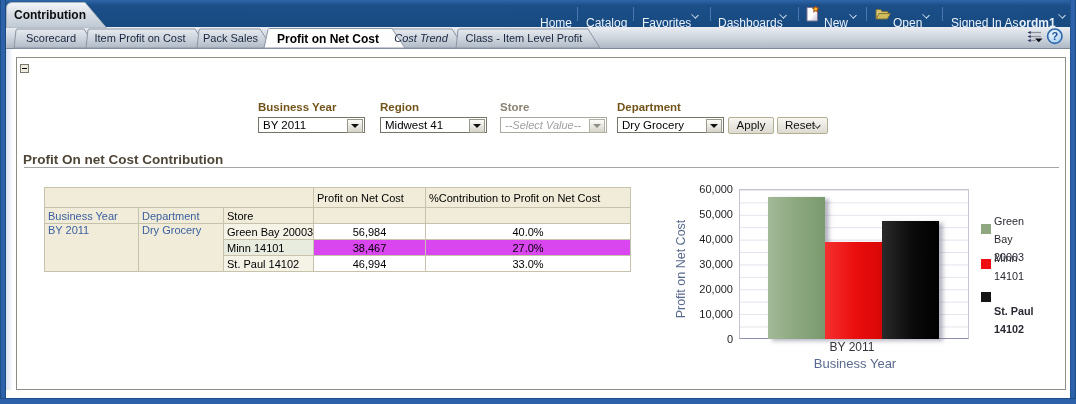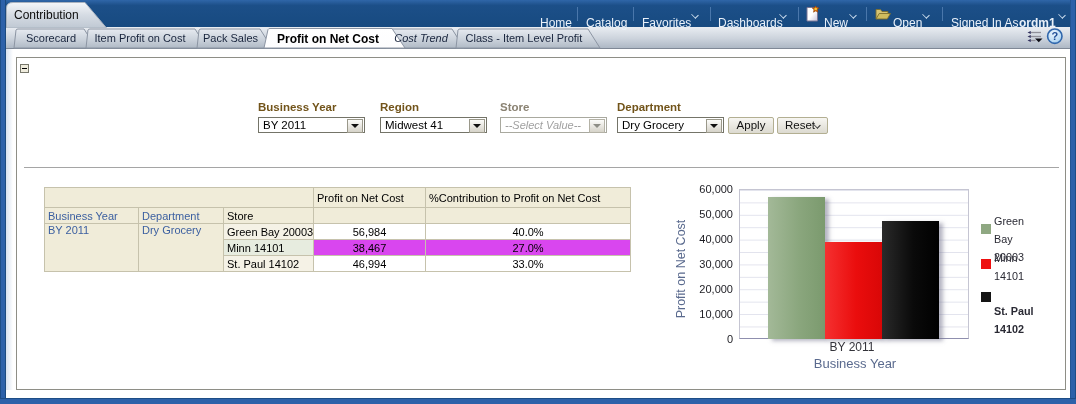--- a/index.html
+++ b/index.html
@@ -58,21 +58,21 @@
   <svg class="abs" style="left:0;top:0;" width="120" height="28" viewBox="0 0 120 28">
     <defs>
       <linearGradient id="g1" x1="0" y1="0" x2="0" y2="1">
         <stop offset="0" stop-color="#f3f6f9"></stop>
           <stop offset="0.5" stop-color="#d5dbe3"></stop>
           <stop offset="1" stop-color="#bfc8d3"></stop>
       </linearGradient>
     </defs>
     <path d="M6.5,28 L6.5,8 Q6.5,2.5 13,2.5 L85,2.5 L106.5,28 Z" fill="url(#g1)" stroke="#a9b2bf" stroke-width="1"></path>
   </svg>
-  <div class="abs" style="left:14px;top:8px;font-size:12px;font-weight:normal;color:#0d0d0d;">Contribution</div>
+  <div class="abs" style="left:14px;top:8px;font-size:12px;font-weight:bold;color:#0d0d0d;">Contribution</div>
 
   <div class="abs menuitem" style="left:540px;">Home</div>
   <div class="abs msep" style="left:577px;"></div>
   <div class="abs menuitem" style="left:586px;">Catalog</div>
   <div class="abs msep" style="left:633px;"></div>
   <div class="abs menuitem" style="left:642px;">Favorites</div>
   <div class="abs chev" style="left:691px;"></div>
   <div class="abs msep" style="left:710px;"></div>
   <div class="abs menuitem" style="left:718px;">Dashboards</div>
   <div class="abs chev" style="left:779px;"></div>
@@ -173,20 +173,21 @@
       <span class="txt" style="font-style:italic;color:#a0a0a0;font-size:11px;">--Select Value--</span>
       <span class="btn"></span>
     </div>
   <div class="abs sel" style="left:617px;">
       <span class="txt">Dry Grocery</span>
       <span class="btn"></span>
     </div>
   <div class="abs pbtn" style="left:728px;width:46px;">Apply</div>
   <div class="abs pbtn" style="left:777px;width:51px;text-align:left;padding-left:7px;">Reset<span style="position:absolute;right:7px;top:4px;width:5px;height:5px;border-right:1.4px solid #333;border-bottom:1.4px solid #333;transform:rotate(45deg) scaleY(0.75);"></span></div>
 
+  <div class="abs" id="sectitle">Profit On net Cost Contribution</div>
   <div class="abs" id="secline"></div>
 
   <table class="rep" cellspacing="0">
     <colgroup>
         <col style="width:94px;">
         <col style="width:85px;">
         <col style="width:90px;">
         <col style="width:112px;">
         <col style="width:205px;">
       </colgroup>

